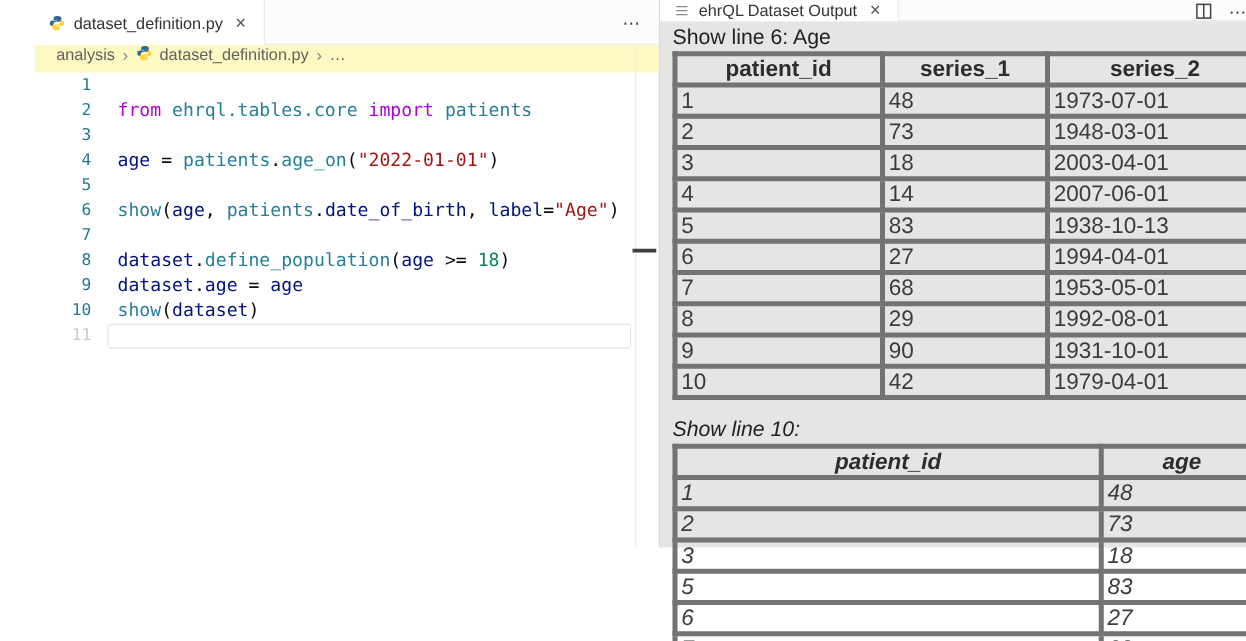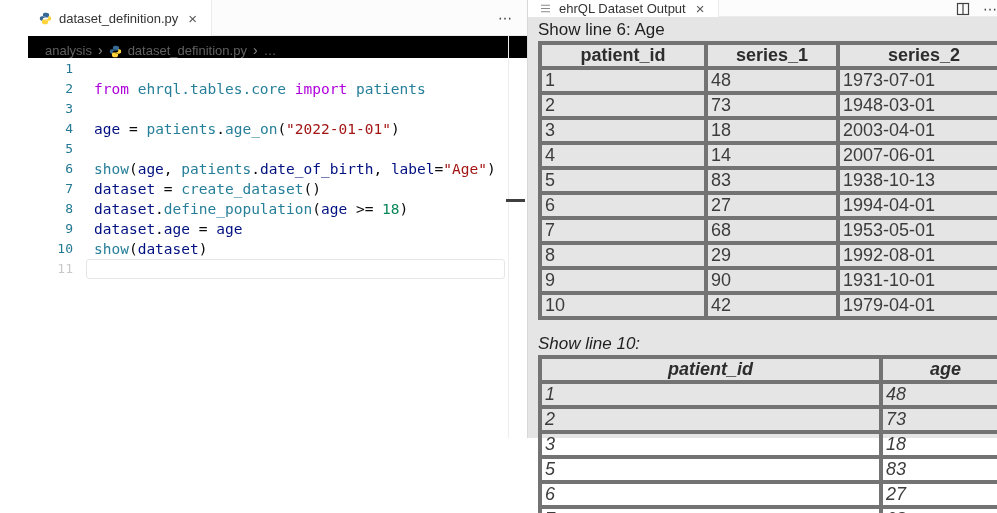--- a/index.html
+++ b/index.html
@@ -11,22 +11,22 @@
   .group-left { width:500px; flex:none; position:relative; border-right:1px solid #d8d8d8; background:#fff; }
   .tabbar { height:36px; display:flex; align-items:stretch; background:#fcfcfc; position:relative; }
   .tabbar::after { content:""; position:absolute; left:0; right:0; bottom:0; height:1px; background:#ececec; }
   .tab { display:flex; align-items:center; gap:7px; padding:0 11px; background:#fff;
          border-right:1px solid #ececec; position:relative; z-index:1; cursor:pointer; }
   .tab-label { font-size:13px; color:#333; white-space:nowrap; }
   .tab-close { font-size:15px; color:#575757; line-height:1; padding:1px 3px; border-radius:3px; }
   .tab-actions { margin-left:auto; display:flex; align-items:center; gap:12px; padding-right:14px; z-index:1; }
   .dots { font-size:14px; color:#424242; letter-spacing:1px; cursor:pointer; }
 
-  .breadcrumbs { height:22px; display:flex; align-items:flex-end; gap:6px; padding-left:17px;
-                 font-size:13px; color:#616161; background:#000000; }
+  .breadcrumbs { height:22px; display:flex; align-items:flex-start; gap:6px; padding-left:17px;
+                 font-size:13px; color:#616161; background:#fef9c3; }
   .crumb { cursor:pointer; white-space:nowrap; }
   .crumb-sep { color:#8a8a8a; font-size:14px; }
   .crumb-icon svg { width:13px; height:13px; display:block; }
 
   .code-area { position:relative; padding-top:1px; cursor:text; }
   .line { display:flex; height:20px; line-height:20px; white-space:pre;
           font-family:"DejaVu Sans Mono", monospace; }
   .ln { flex:0 0 45px; text-align:right; font-size:13px; color:#237893; user-select:none; }
   .line.current .ln { color:#c9c9c9; }
   .lc { padding-left:21px; font-size:14.5px; color:#000; }
@@ -88,21 +88,21 @@
       <span class="crumb">…</span>
     </div>
 
     <div class="code-area" id="code-area">
         <div class="line"><span class="ln">1</span></div>
         <div class="line"><span class="ln">2</span><span class="lc"><span class="tk-kw">from</span><span class="tk-op"> </span><span class="tk-mod">ehrql.tables.core</span><span class="tk-op"> </span><span class="tk-kw">import</span><span class="tk-op"> </span><span class="tk-mod">patients</span></span></div>
         <div class="line"><span class="ln">3</span><span class="lc"></span></div>
         <div class="line"><span class="ln">4</span><span class="lc"><span class="tk-var">age</span><span class="tk-op"> = </span><span class="tk-mod">patients</span><span class="tk-op">.</span><span class="tk-mod">age_on</span><span class="tk-op">(</span><span class="tk-str">"2022-01-01"</span><span class="tk-op">)</span></span></div>
         <div class="line"><span class="ln">5</span><span class="lc"></span></div>
         <div class="line"><span class="ln">6</span><span class="lc"><span class="tk-mod">show</span><span class="tk-op">(</span><span class="tk-var">age</span><span class="tk-op">, </span><span class="tk-mod">patients</span><span class="tk-op">.</span><span class="tk-var">date_of_birth</span><span class="tk-op">, </span><span class="tk-var">label</span><span class="tk-op">=</span><span class="tk-str">"Age"</span><span class="tk-op">)</span></span></div>
-        <div class="line"><span class="ln">7</span><span class="lc"><span class="tk-var">dataset</span><span class="tk-op"> = </span><span class="tk-mod">create_dataset</span><span class="tk-op">()</span></span></div>
+        <div class="line"><span class="ln">7</span></div>
         <div class="line"><span class="ln">8</span><span class="lc"><span class="tk-var">dataset</span><span class="tk-op">.</span><span class="tk-mod">define_population</span><span class="tk-op">(</span><span class="tk-var">age</span><span class="tk-op"> &gt;= </span><span class="tk-num">18</span><span class="tk-op">)</span></span></div>
         <div class="line"><span class="ln">9</span><span class="lc"><span class="tk-var">dataset</span><span class="tk-op">.</span><span class="tk-var">age</span><span class="tk-op"> = </span><span class="tk-var">age</span></span></div>
         <div class="line"><span class="ln">10</span><span class="lc"><span class="tk-mod">show</span><span class="tk-op">(</span><span class="tk-var">dataset</span><span class="tk-op">)</span></span></div>
         <div class="line current"><span class="ln">11</span><span class="lc"></span></div>
       </div>
 
     <div class="ruler-line"></div>
     <div class="cursor-marker"></div>
   </div>
 

